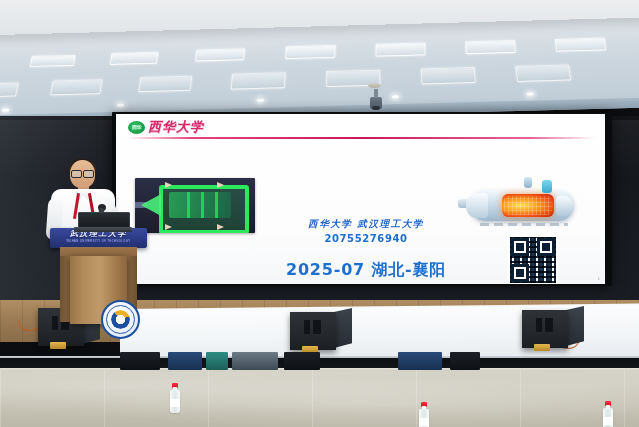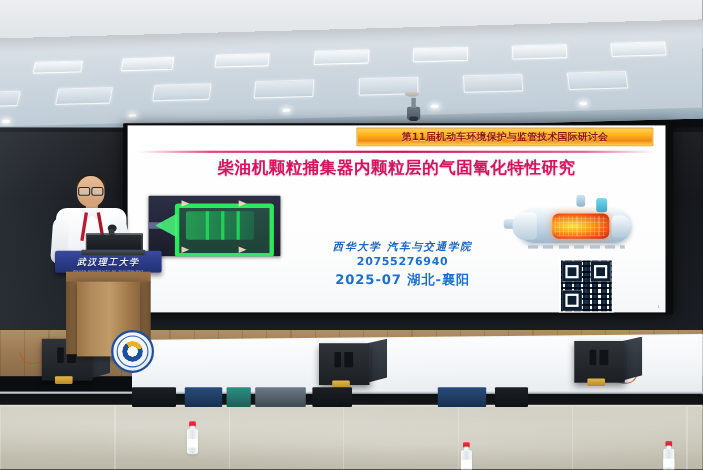--- a/index.html
+++ b/index.html
@@ -106,21 +106,21 @@
   .dr-cap2{position:absolute;left:98px;top:22px;width:18px;height:20px;border-radius:4px 10px 10px 4px;
     background:linear-gradient(180deg,#f7fbfe,#b2c8d9);}
   .dr-label{position:absolute;left:22px;top:49px;width:88px;height:3px;
     background:repeating-linear-gradient(90deg,#9fb0bd 0 9px,transparent 9px 14px);opacity:.7;}
 
   .info{position:absolute;left:130px;top:102px;width:240px;text-align:center;
     color:#1a63c7;font-family:"DejaVu Sans",sans-serif;}
   .info .l1{font-size:9.5px;letter-spacing:2px;font-style:italic;font-weight:bold;}
   .info .l2{font-size:9.5px;letter-spacing:1.6px;font-style:italic;font-weight:bold;margin-top:2px;}
   .info .l3{font-size:10px;letter-spacing:.6px;margin-top:2px;color:#1d6fd0;font-weight:bold;}
-  .info .l4{font-size:12px;letter-spacing:.8px;margin-top:2px;color:#1d6fd0;font-weight:bold;}
+  .info .l4{font-size:16px;letter-spacing:.8px;margin-top:16px;color:#1d6fd0;font-weight:bold;}
 
   .qr{position:absolute;left:392px;top:121px;width:46px;height:46px;background:#fff;padding:2px;}
   .qr-inner{width:100%;height:100%;
     background-image:
       repeating-linear-gradient(90deg,#10243a 0 2px,transparent 2px 4px),
       repeating-linear-gradient(0deg,#14283f 0 2px,transparent 2px 5px),
       repeating-linear-gradient(90deg,transparent 0 6px,#1a3550 6px 8px);
     background-blend-mode:multiply;}
   .qr-eye{position:absolute;width:12px;height:12px;border:3px solid #0d1f33;background:#fff;}
   .qr-eye:after{content:"";position:absolute;inset:2px;background:#0d1f33;}
@@ -158,21 +158,21 @@
   
   .laptop{position:absolute;left:74px;top:212px;width:56px;height:20px;z-index:6;}
   .lt-screen{position:absolute;left:4px;top:0;width:50px;height:16px;border-radius:1px;
     background:linear-gradient(180deg,#2a2e34,#15181c);border:1px solid #3d434a;}
   .lt-base{position:absolute;left:0;top:15px;width:58px;height:5px;border-radius:1px;
     background:linear-gradient(180deg,#4b5158,#2c3137);}
 
   .podium{position:absolute;left:50px;top:228px;width:97px;height:100px;z-index:5;}
   .pd-top{position:absolute;left:0;top:0;width:97px;height:20px;border-radius:2px;
     background:linear-gradient(180deg,#3a4a9c 0%,#2b3a85 55%,#223071 100%);
-    box-shadow:0 2px 4px rgba(0,0,0,.4);display:flex;flex-direction:column;align-items:center;justify-content:flex-end;}
+    box-shadow:0 2px 4px rgba(0,0,0,.4);display:flex;flex-direction:column;align-items:center;justify-content:flex-start;}
   .pd-top .cn{color:#eef2ff;font-size:8px;font-weight:bold;letter-spacing:1.5px;
     font-family:"DejaVu Serif",serif;font-style:italic;text-shadow:0 1px 1px rgba(0,0,0,.45);}
   .pd-top .en{color:#b9c6ef;font-size:2.6px;letter-spacing:.5px;margin-top:1px;}
   .pd-neck{position:absolute;left:10px;top:19px;width:77px;height:10px;
     background:linear-gradient(180deg,#9b7448,#8a6540);}
   .pd-body{position:absolute;left:20px;top:28px;width:57px;height:68px;
     background:linear-gradient(90deg,#9a7346 0%,#b08a5a 22%,#c09b69 52%,#a37b4c 80%,#8b6640 100%);
     box-shadow:0 2px 6px rgba(0,0,0,.45);}
   .pd-side-l{position:absolute;left:10px;top:28px;width:11px;height:66px;
     background:linear-gradient(90deg,#6f5232,#8e6b43);}
@@ -276,28 +276,30 @@
   <div class="projector"></div>
   <div class="projector-lens"></div>
 
   <div class="wall-dark"></div>
   <div class="wall-left-grad"></div>
   <div class="wall-sheen"></div>
 
   <div class="screen-bezel"></div>
   <div class="slide">
 
-
-    <div class="banner">
-      <span>第11届机动车环境保护与监管技术国际研讨会</span>
-    </div>
+    <div class="slide-logo">
+      <div class="logo-badge">西华</div>
+      <div>
+        <div class="logo-cn">西华大学</div>
+      </div>
+    </div>
+
 
     <div class="rule"></div>
 
-    <div class="slide-title">柴油机颗粒捕集器内颗粒层的气固氧化特性研究</div>
 
     <div class="diag-left">
       <div class="dl-pipe"></div>
       <div class="dl-body"></div>
       <div class="dl-inner"></div>
       <div class="dl-cone"></div>
       <div class="dl-rib" style="left:52px;"></div>
       <div class="dl-rib" style="left:66px;"></div>
       <div class="dl-rib" style="left:80px;"></div>
       <div class="dl-arrow" style="left:30px;top:4px;"></div>
@@ -311,21 +313,21 @@
       <div class="dr-shell"></div>
       <div class="dr-cap"></div>
       <div class="dr-core"></div>
       <div class="dr-cap2"></div>
       <div class="dr-tip2"></div>
       <div class="dr-tip"></div>
       <div class="dr-label"></div>
     </div>
 
     <div class="info">
-      <div class="l2">西华大学  汽车与交通学院</div>
+      <div class="l2">西华大学  武汉理工大学</div>
       <div class="l3">20755276940</div>
       <div class="l4">2025-07        湖北-襄阳</div>
     </div>
 
     <div class="qr">
       <div class="qr-inner"></div>
       <div class="qr-eye" style="left:3px;top:3px;"></div>
       <div class="qr-eye" style="right:3px;top:3px;"></div>
       <div class="qr-eye" style="left:3px;bottom:3px;"></div>
     </div>

